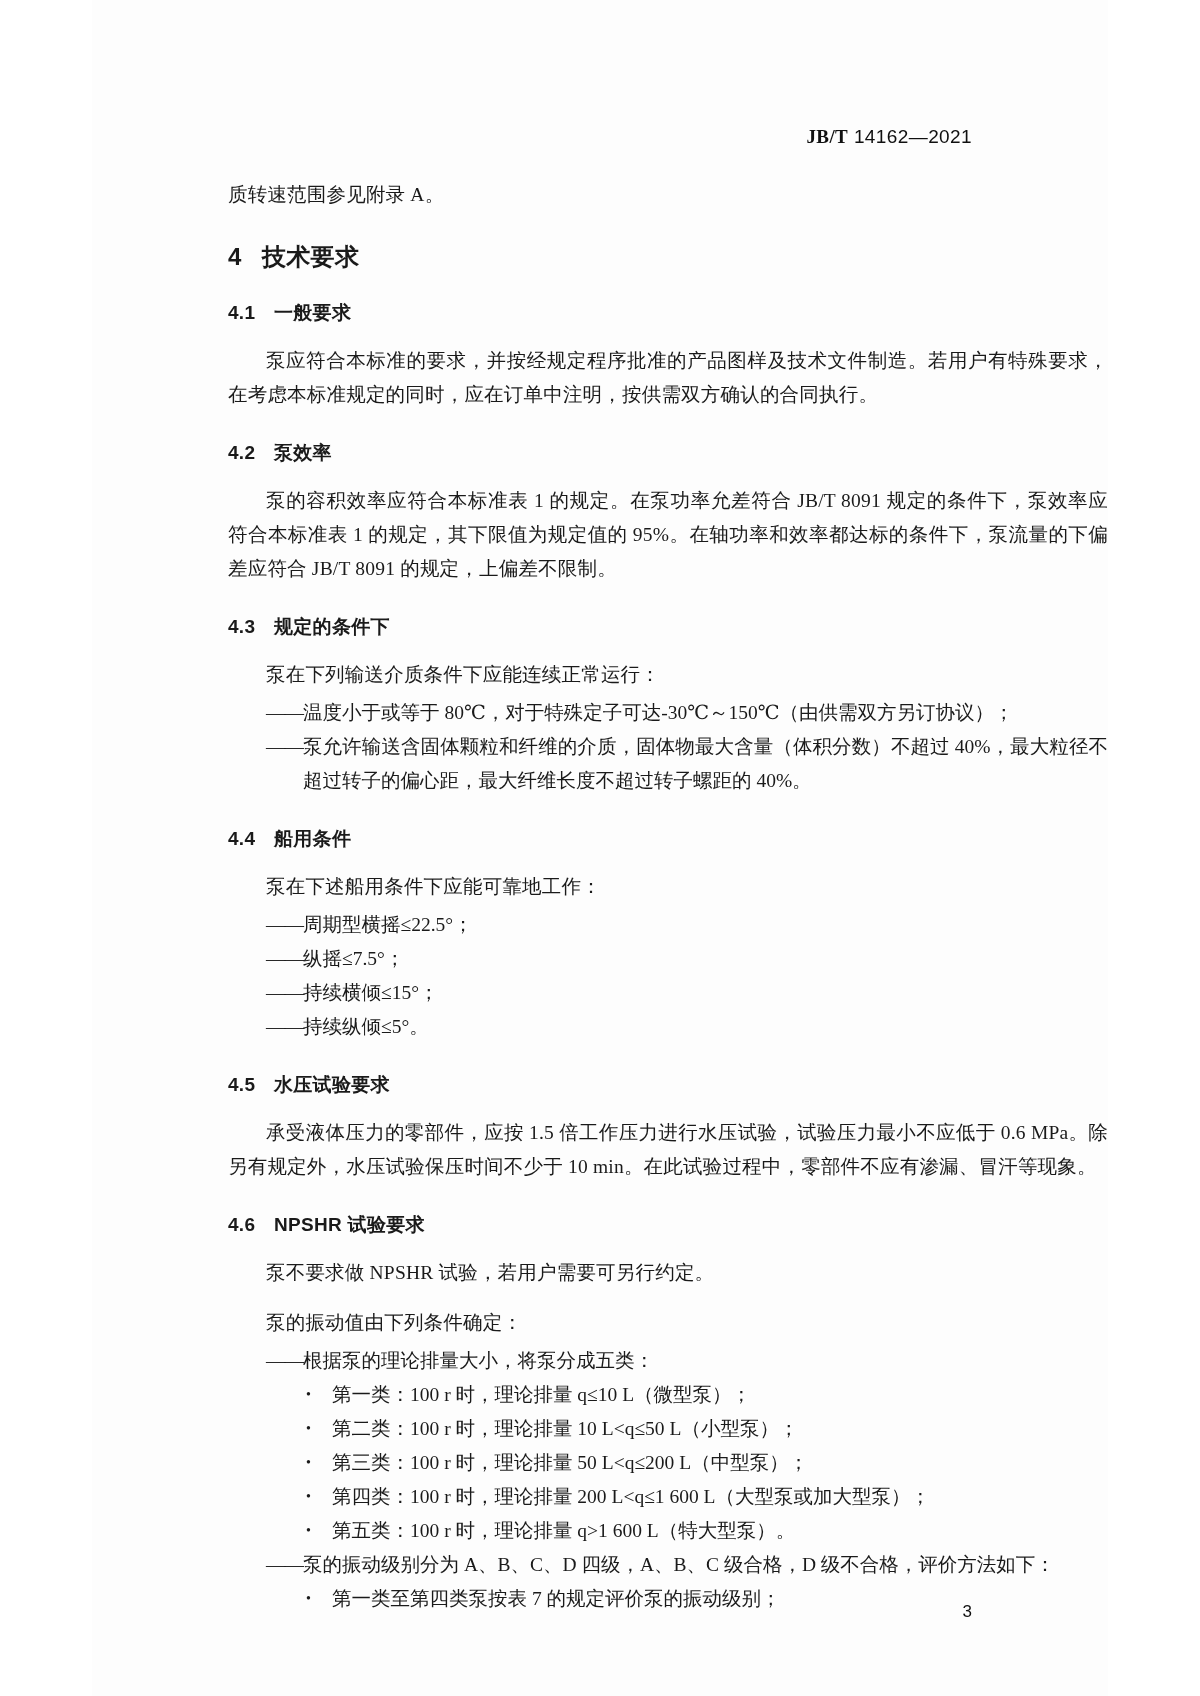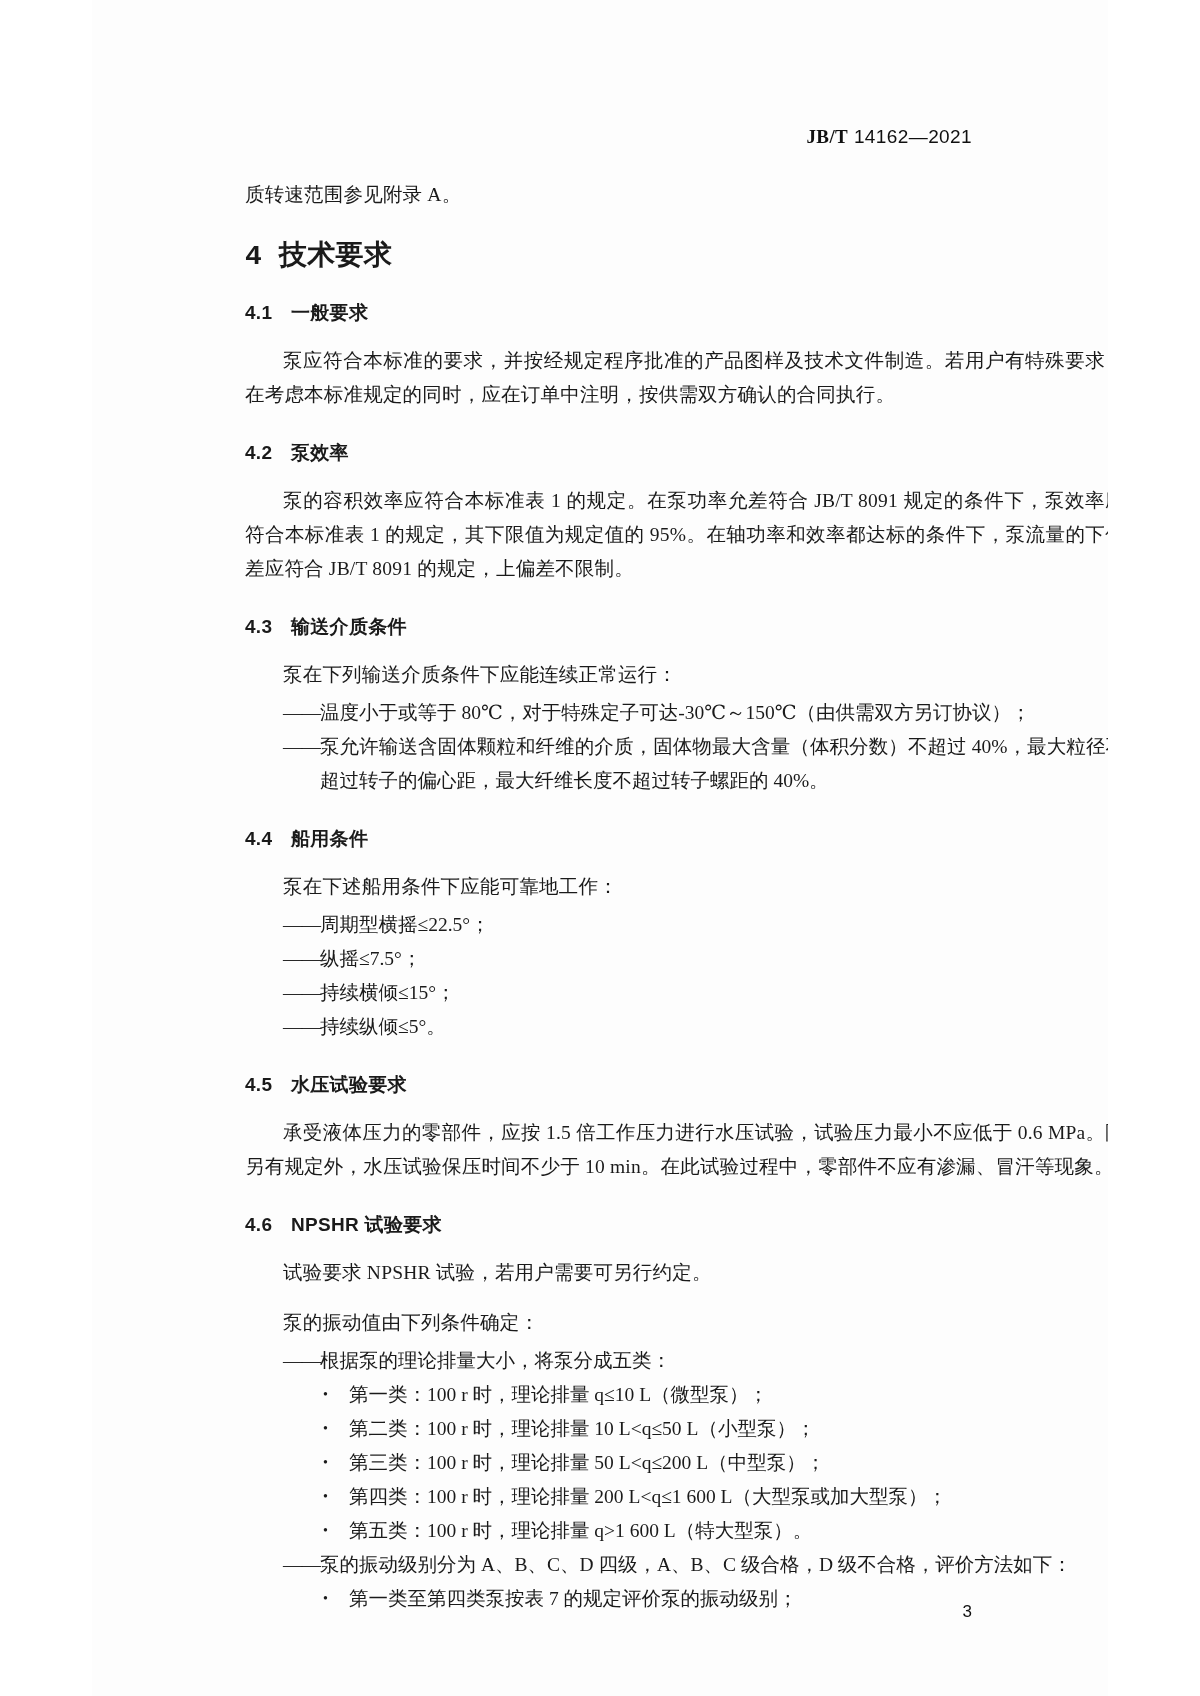--- a/index.html
+++ b/index.html
@@ -36,41 +36,41 @@
   }
   .page-header .std-prefix {
     font-weight: bold;
     font-family: "Liberation Serif", "DejaVu Serif", serif;
   }
 
   
   .content {
     position: absolute;
     top: 178px;
-    left: 153px;
+    left: 136px;
     width: 880px;
   }
 
   .para {
     font-size: 19.5px;
     line-height: 34px;
     text-align: justify;
     text-justify: inter-ideograph;
     margin: 0 0 4px 0;
     letter-spacing: 0.2px;
   }
   .para.indent {
     text-indent: 38px;
   }
 
   
   .h1 {
-    font-family: Liberation Mono, monospace;
+    font-family: Liberation Sans, sans-serif;
     font-weight: bold;
-    font-size: 28px;
+    font-size: 24px;
     margin: 30px 0 0 0;
     line-height: 30px;
     letter-spacing: 0.3px;
   }
   .h2 {
     font-family: "Liberation Sans", "DejaVu Sans", sans-serif;
     font-weight: bold;
     font-size: 19px;
     margin: 26px 0 0 0;
     line-height: 30px;
@@ -150,21 +150,21 @@
       <span class="num">4.1</span><span>一般要求</span>
     </div>
     <p class="para indent block-after-head">泵应符合本标准的要求，并按经规定程序批准的产品图样及技术文件制造。若用户有特殊要求，在考虑本标准规定的同时，应在订单中注明，按供需双方确认的合同执行。</p>
 
     <div class="h2">
       <span class="num">4.2</span><span>泵效率</span>
     </div>
     <p class="para indent block-after-head">泵的容积效率应符合本标准表 1 的规定。在泵功率允差符合 JB/T 8091 规定的条件下，泵效率应符合本标准表 1 的规定，其下限值为规定值的 95%。在轴功率和效率都达标的条件下，泵流量的下偏差应符合 JB/T 8091 的规定，上偏差不限制。</p>
 
     <div class="h2">
-      <span class="num">4.3</span><span>输送介质条件</span>
+      <span class="num">4.3</span><span>规定的条件下</span>
     </div>
     <p class="para indent block-after-head">泵在下列输送介质条件下应能连续正常运行：</p>
     <div class="dash-item">
       <span class="dash">——</span>
       <span class="dash-text">温度小于或等于 80℃，对于特殊定子可达-30℃～150℃（由供需双方另订协议）；</span>
     </div>
     <div class="dash-item">
       <span class="dash">——</span>
       <span class="dash-text">泵允许输送含固体颗粒和纤维的介质，固体物最大含量（体积分数）不超过 40%，最大粒径不超过转子的偏心距，最大纤维长度不超过转子螺距的 40%。</span>
     </div>
@@ -191,21 +191,21 @@
     </div>
 
     <div class="h2">
       <span class="num">4.5</span><span>水压试验要求</span>
     </div>
     <p class="para indent block-after-head">承受液体压力的零部件，应按 1.5 倍工作压力进行水压试验，试验压力最小不应低于 0.6 MPa。除另有规定外，水压试验保压时间不少于 10 min。在此试验过程中，零部件不应有渗漏、冒汗等现象。</p>
 
     <div class="h2">
       <span class="num">4.6</span><span>NPSHR 试验要求</span>
     </div>
-    <p class="para indent block-after-head">试验要求 NPSHR 试验，若用户需要可另行约定。</p>
+    <p class="para indent block-after-head">泵不要求做 NPSHR 试验，若用户需要可另行约定。</p>
 
     <p class="para indent block-after-head">泵的振动值由下列条件确定：</p>
 
     <div class="dash-item">
       <span class="dash">——</span>
       <span class="dash-text">根据泵的理论排量大小，将泵分成五类：</span>
     </div>
 
     <div class="bullet-item">
       <span class="bullet">•</span>

